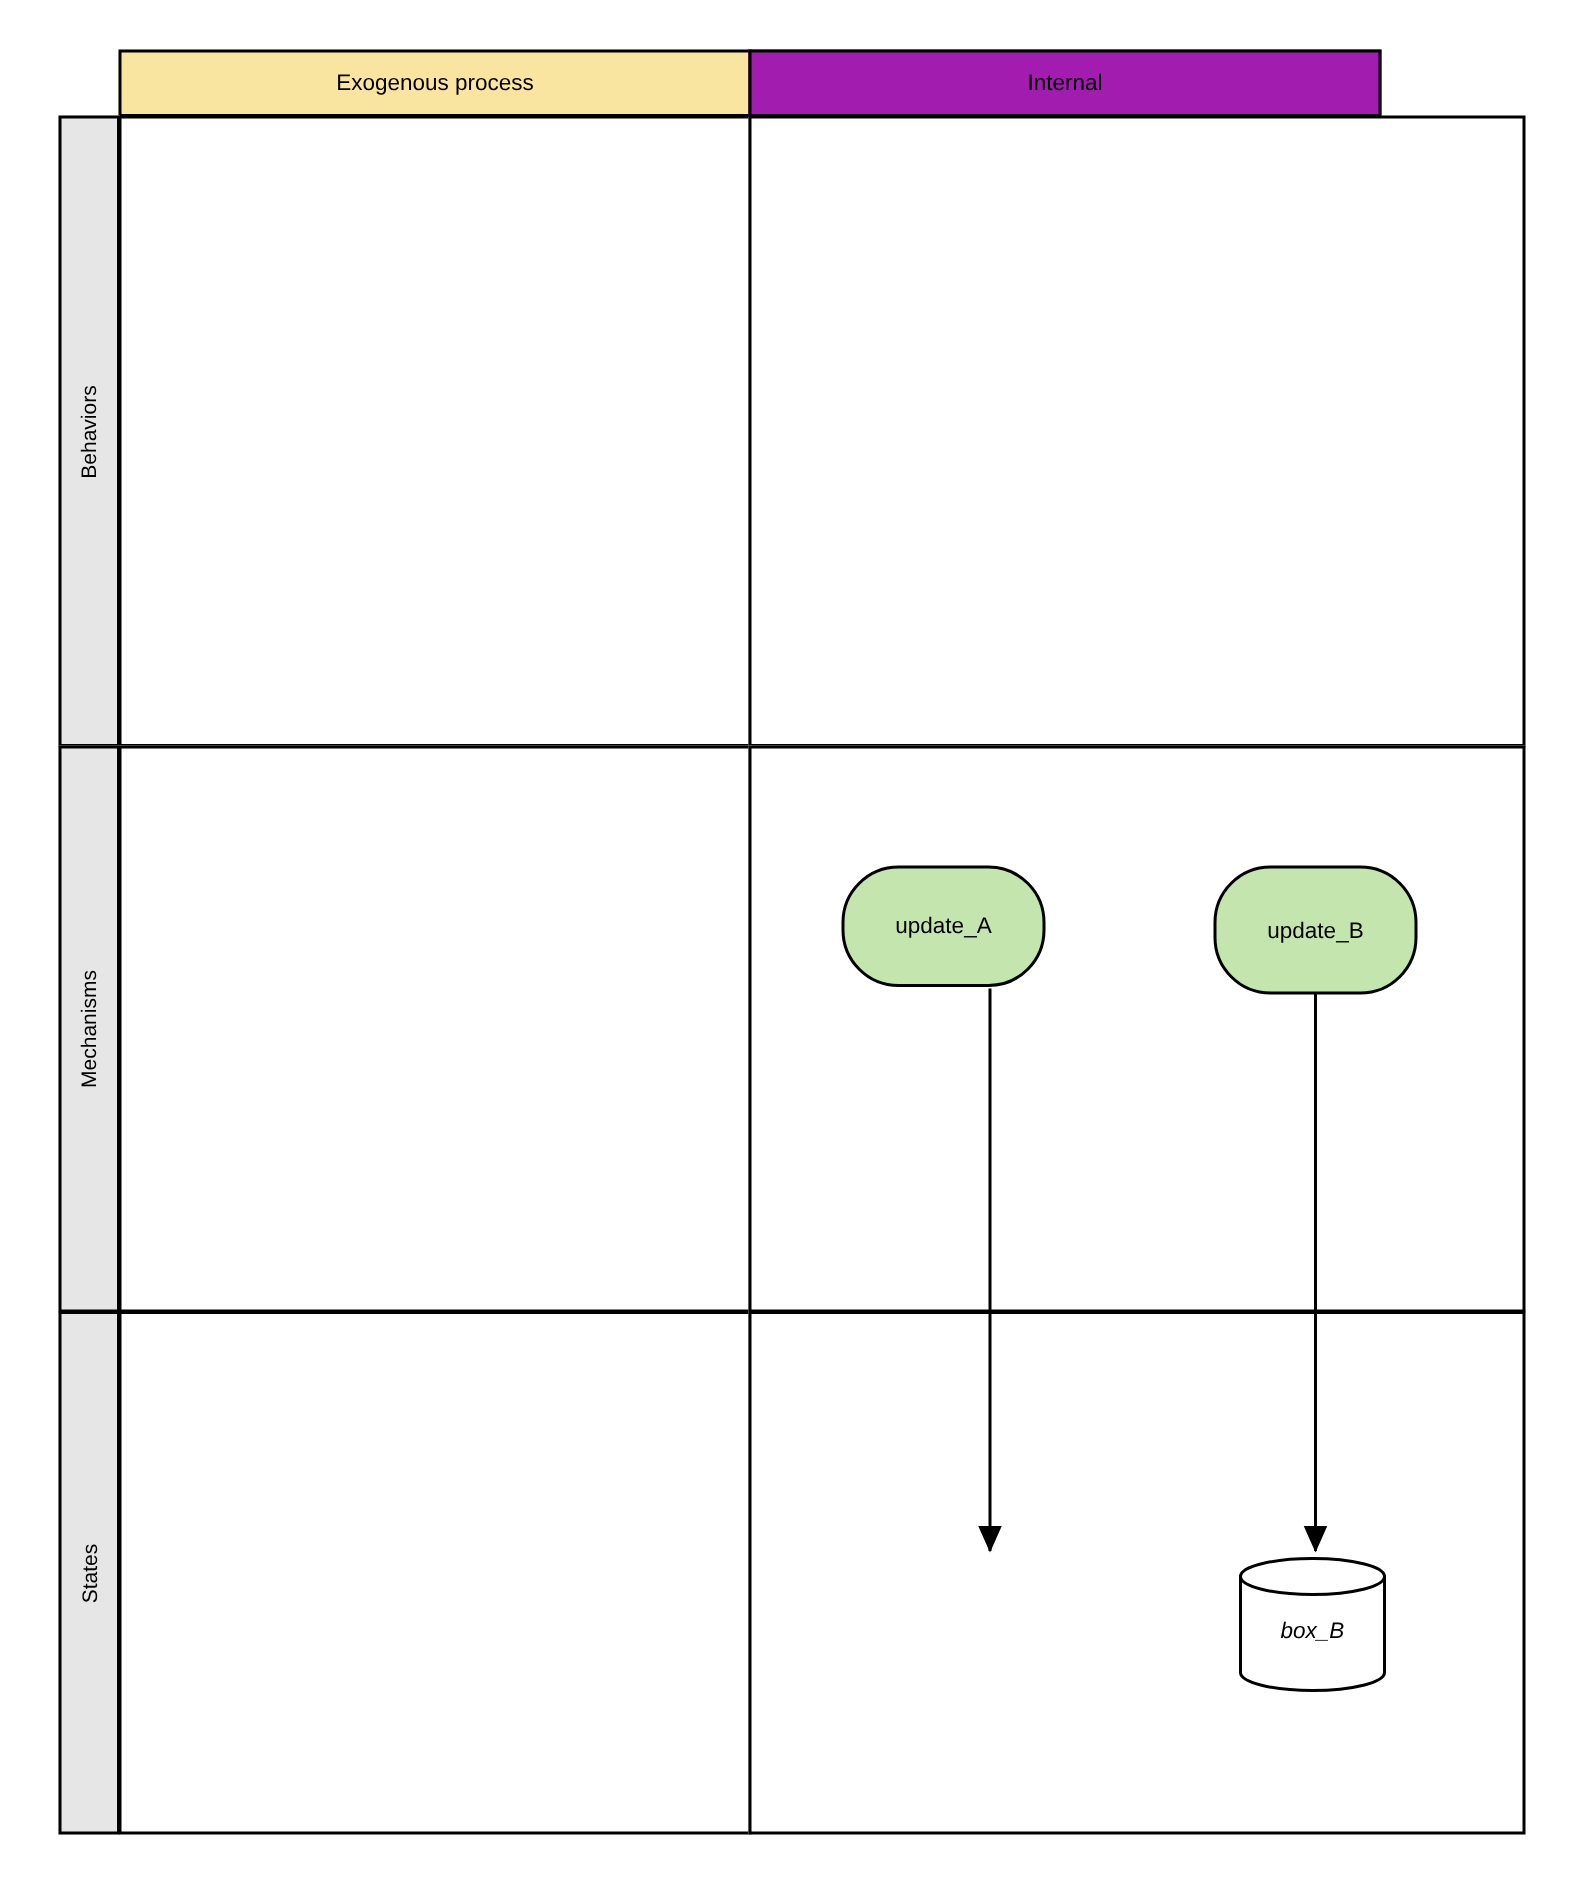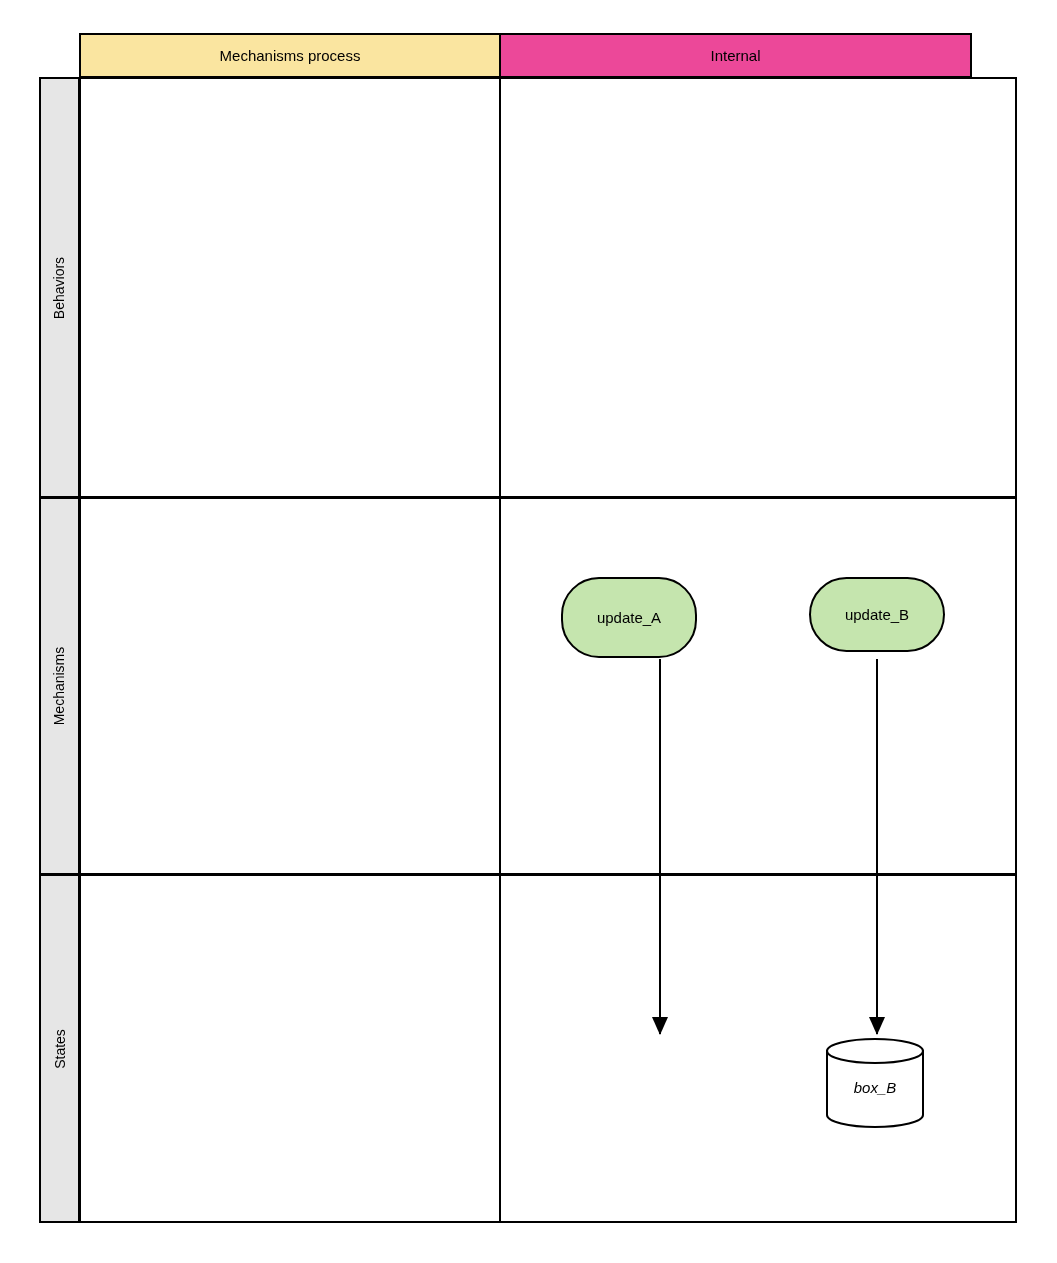--- a/index.html
+++ b/index.html
@@ -29,22 +29,22 @@
     justify-content: center;
     font-size: 15px;
     color: #000000;
     line-height: 1;
   }
   .hdr-exogenous {
     left: 79px; top: 33px; width: 422px; height: 45px;
     background: #FAE5A0;
   }
   .hdr-internal {
-    left: 499px; top: 33px; width: 473px; height: 45px;
-    background: #ec4899;
+    left: 499px; top: 33px; width: 422px; height: 45px;
+    background: #a21caf;
   }
 
   .row-label {
     position: absolute;
     box-sizing: border-box;
     left: 39px;
     width: 41px;
     border: 2px solid #000000;
     background: #E6E6E6;
     display: flex;
@@ -85,21 +85,21 @@
     font-size: 15px;
     color: #000000;
     line-height: 1;
   }
   .node-process {
     background: #C5E5AE;
     border: 2.5px solid #000000;
     border-radius: 38px;
   }
   .proc-a { left: 561px; top: 577px; width: 136px; height: 81px; }
-  .proc-b { left: 809px; top: 577px; width: 136px; height: 75px; }
+  .proc-b { left: 809px; top: 577px; width: 136px; height: 86px; }
 
   .node-store {
     width: 98px;
     height: 90px;
   }
   .store-a { left: 608px; top: 1038px; }
   .store-b { left: 826px; top: 1038px; font-style: italic; }
   .node-store svg { display: block; overflow: visible; }
   .node-store .store-label {
     position: absolute;
@@ -130,21 +130,21 @@
 <div id="canvas">
 
   <div class="lane-cell lane-col-left  lane-row-1"></div>
   <div class="lane-cell lane-col-right lane-row-1"></div>
   <div class="lane-cell lane-col-left  lane-row-2"></div>
   <div class="lane-cell lane-col-right lane-row-2"></div>
   <div class="lane-cell lane-col-left  lane-row-3"></div>
   <div class="lane-cell lane-col-right lane-row-3"></div>
 
   <div class="hdr-cell hdr-exogenous">
-    <span>Mechanisms process</span>
+    <span>Exogenous process</span>
   </div>
   <div class="hdr-cell hdr-internal">
     <span>Internal</span>
   </div>
 
   <div class="row-label row-behaviors">
     <span>Behaviors</span>
   </div>
   <div class="row-label row-mechanisms">
     <span>Mechanisms</span>

